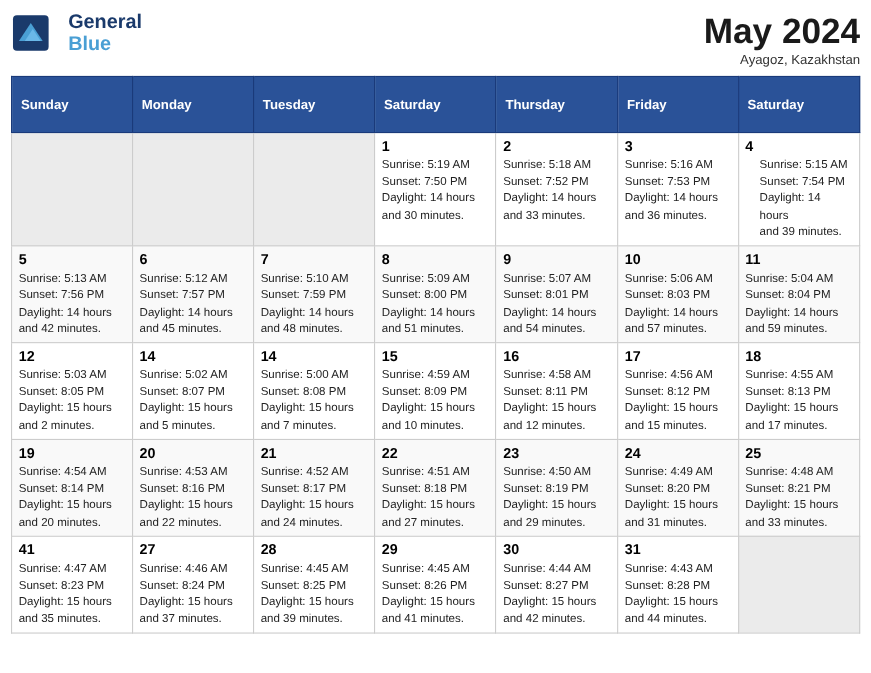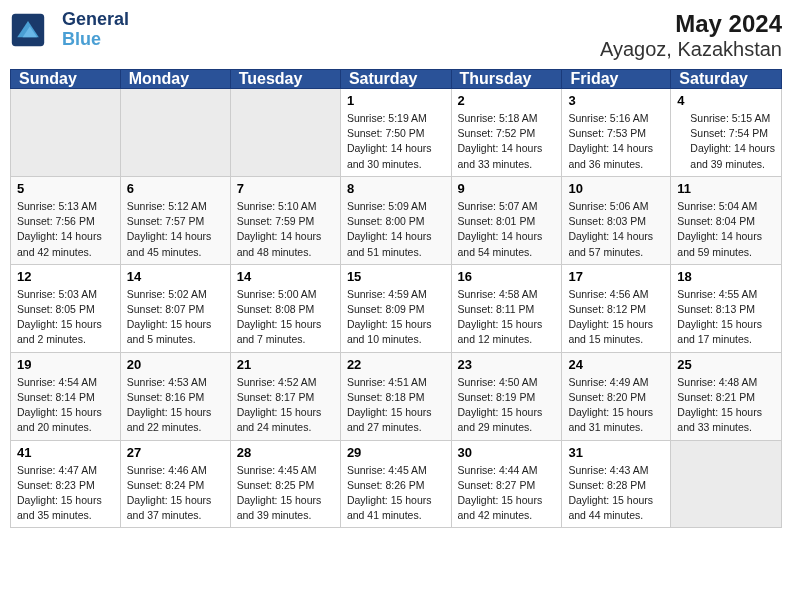--- a/index.html
+++ b/index.html
@@ -31,39 +31,39 @@
       color: #4a9fd4;
     }
     .logo-icon {
       width: 36px;
       height: 36px;
     }
     .title-block {
       text-align: right;
     }
     .month-title {
-      font-size: 24px;
+      font-size: 32px;
       font-weight: bold;
       color: #1a1a1a;
     }
     .location-title {
-      font-size: 20px;
+      font-size: 12px;
       color: #333;
     }
     .calendar {
       width: 100%;
       border-collapse: collapse;
       font-size: 11px;
     }
     .calendar th {
       background: #2a5298;
       color: #fff;
       text-align: left;
-      padding: 0 8px;
-      font-size: 16px;
+      padding: 18px 8px;
+      font-size: 12px;
       font-weight: bold;
       border: 1px solid #1a3a7a;
     }
     .calendar td {
       border: 1px solid #ccc;
       vertical-align: top;
       padding: 4px 6px;
       width: 113px;
       min-height: 80px;
       background: #fff;

